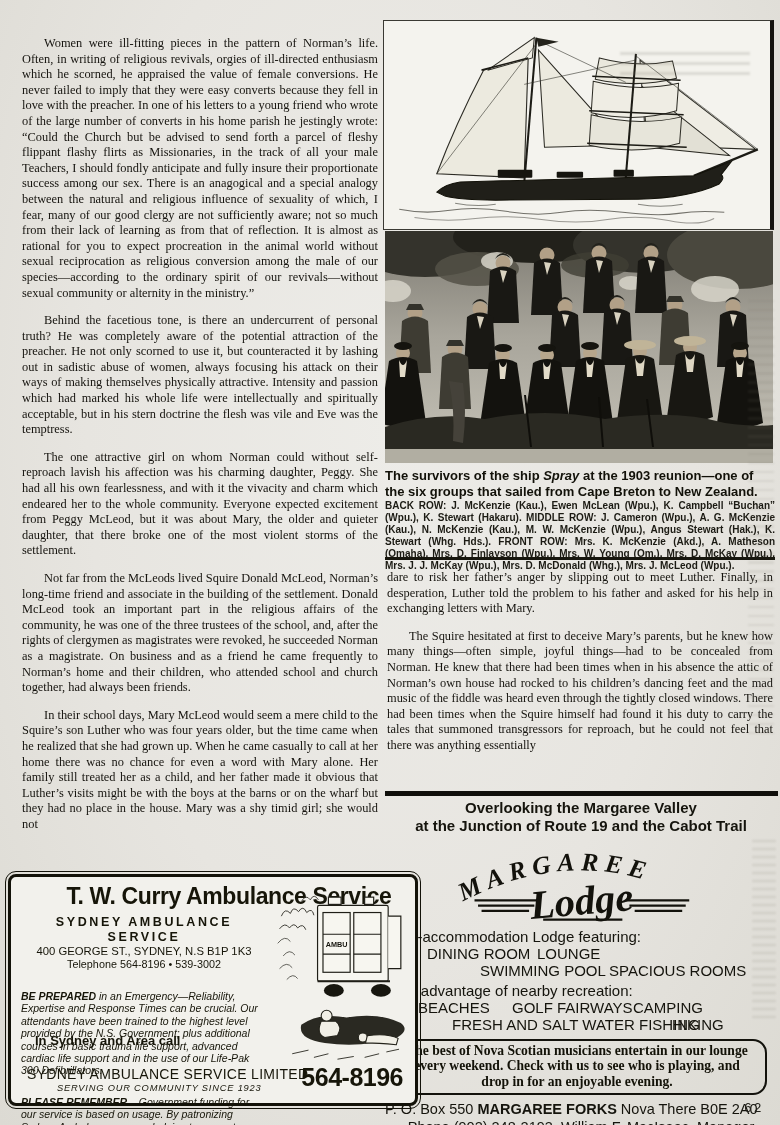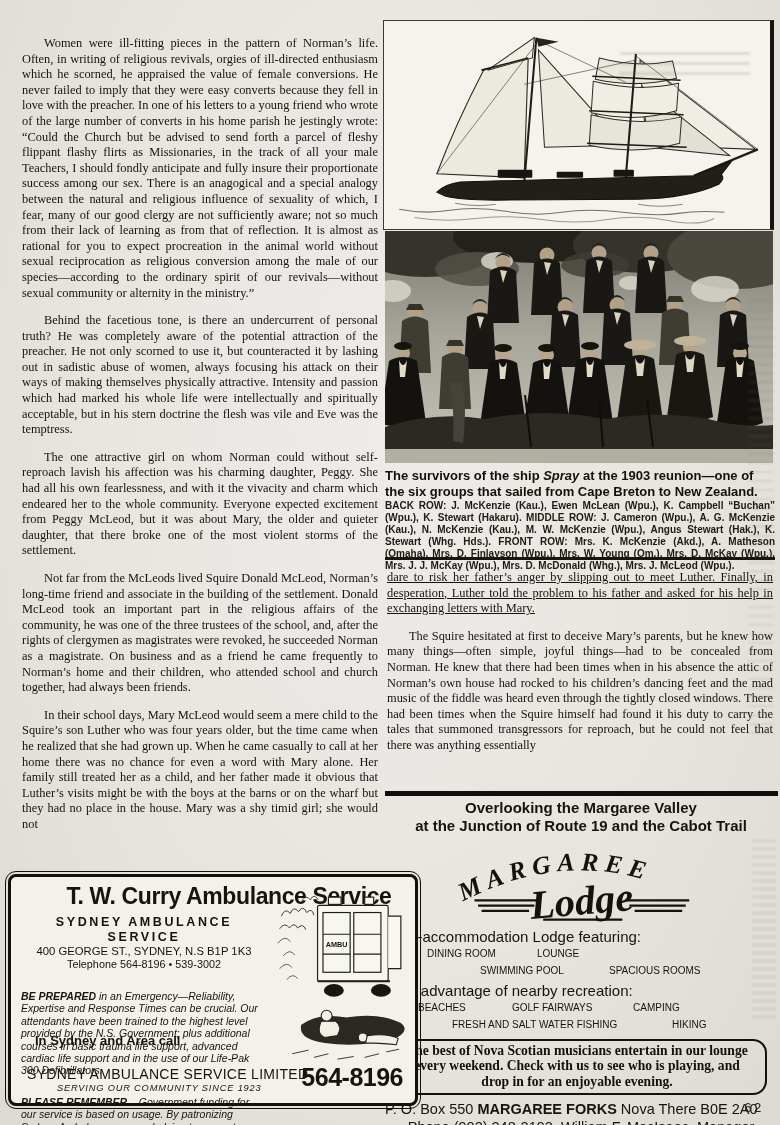--- a/index.html
+++ b/index.html
@@ -3,21 +3,21 @@
 <meta charset="utf-8">
 <style>
   html,body{margin:0;padding:0;background:#c9c7c1;}
   .page{position:relative;width:780px;height:1125px;margin:0 auto;overflow:hidden;
         background:radial-gradient(ellipse at 50% 38%, #edece8 0%, #e7e5e0 55%, #dcdad3 100%);
         color:#15140f;}
   
   .serif{font-family:"Liberation Serif",serif;font-size:12.4px;line-height:15.6px;
          text-align:justify;color:#15130e;hyphens:auto;}
   .serif p{margin:0 0 12px 0;text-indent:22px;}
-  .serif p.no-indent{text-indent:0;text-decoration:underline;}
+  .serif p.no-indent{text-indent:0;}
   .col-left{position:absolute;left:22px;top:36px;width:356px;}
   .col-right{position:absolute;left:387px;top:570px;width:386px;}
   
   .ship-box{position:absolute;left:383px;top:20px;width:386px;height:208px;
             background:#f4f3ee;border:1px solid #3a3933;border-right:4px solid #14130f;}
   .ship-box svg{width:100%;height:100%;display:block;}
   
   .photo{position:absolute;left:385px;top:231px;width:388px;height:232px;box-shadow:0 0 0 1px #55534b inset;}
   .photo svg{width:100%;height:100%;display:block;}
   
@@ -27,21 +27,21 @@
   .caption-main i{font-style:italic;}
   .caption-credits{font-family:"Liberation Sans",sans-serif;font-weight:bold;
                    font-size:10px;line-height:12px;margin-top:0;color:#1b1a13;text-align:justify;}
   .caption-rule{position:absolute;left:385px;top:557px;width:390px;height:3px;background:#17160e;}
   
   .lodge-bar{position:absolute;left:385px;top:791px;width:393px;height:5px;background:#100f0b;}
   .lodge{position:absolute;left:385px;top:799px;width:392px;font-family:"Liberation Sans",sans-serif;color:#15140d;}
   .lodge-head{font-weight:bold;font-size:15px;line-height:17.5px;text-align:center;}
   .lodge-logo{width:330px;height:88px;display:block;margin:3px auto 0;}
   .lodge-line{font-size:15px;line-height:16px;margin-top:4px;}
-  .lrow{position:relative;height:16px;font-size:10px;line-height:16px;margin-top:1px;}
+  .lrow{position:relative;height:16px;font-size:15px;line-height:16px;margin-top:1px;}
   .lrow span{position:absolute;top:0;white-space:nowrap;}
   .r1 .f1{left:42px}.r1 .f2{left:152px}
   .r2 .f1{left:95px}.r2 .f2{left:224px}
   .r3 .f1{left:33px}.r3 .f2{left:127px}.r3 .f3{left:248px}
   .r4 .f1{left:67px}.r4 .f2{left:287px}
   .music-box{margin:6px 10px 0 2px;border:2.5px solid #13120c;border-radius:14px;
              padding:2px 10px 4px;background:transparent;
              font-family:"Liberation Serif",serif;font-weight:bold;font-size:13.6px;
              line-height:15.4px;text-align:center;color:#131208;}
   .lodge-addr{font-size:14.5px;line-height:17px;margin-top:6px;}

